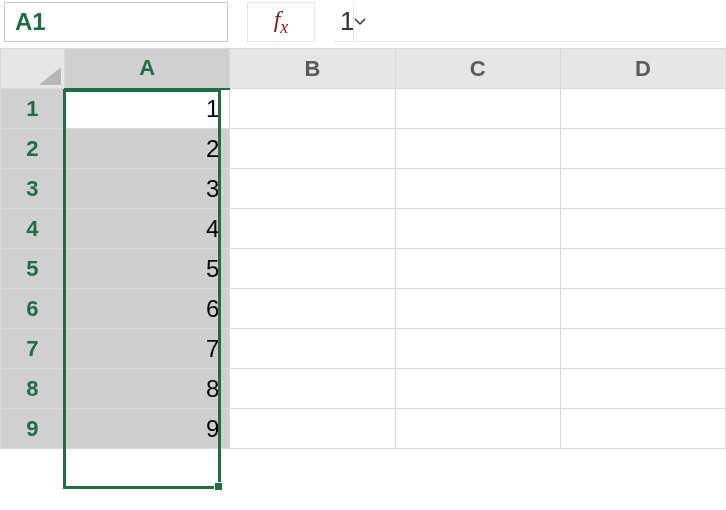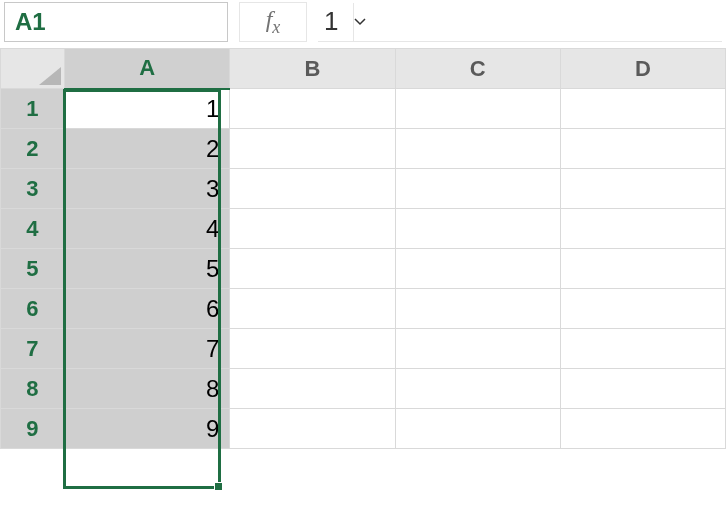--- a/index.html
+++ b/index.html
@@ -11,21 +11,21 @@
     height: 510px;
     overflow: hidden;
   }
 
   
   .formula-bar {
     display: flex;
     align-items: stretch;
     height: 48px;
     padding: 2px 4px 6px 4px;
-    gap: 11px;
+    gap: 19px;
   }
   .name-box-wrapper {
     position: relative;
     width: 224px;
     border: 1px solid #c8c8c8;
     background: #fff;
     display: flex;
     align-items: center;
   }
   .name-box {
@@ -51,21 +51,21 @@
     width: 68px;
     border: 1px solid #e6e6e6;
     display: flex;
     align-items: center;
     justify-content: center;
   }
   .fx-label {
     font-style: italic;
     font-family: "Times New Roman", serif;
     font-size: 24px;
-    color: #737373;
+    color: #7f1d1d;
   }
   .fx-label sub { font-size: 18px; }
   .formula-input-wrapper {
     flex: 1;
     border-bottom: 1px solid #e6e6e6;
     display: flex;
     align-items: center;
   }
   .formula-input {
     border: none;

